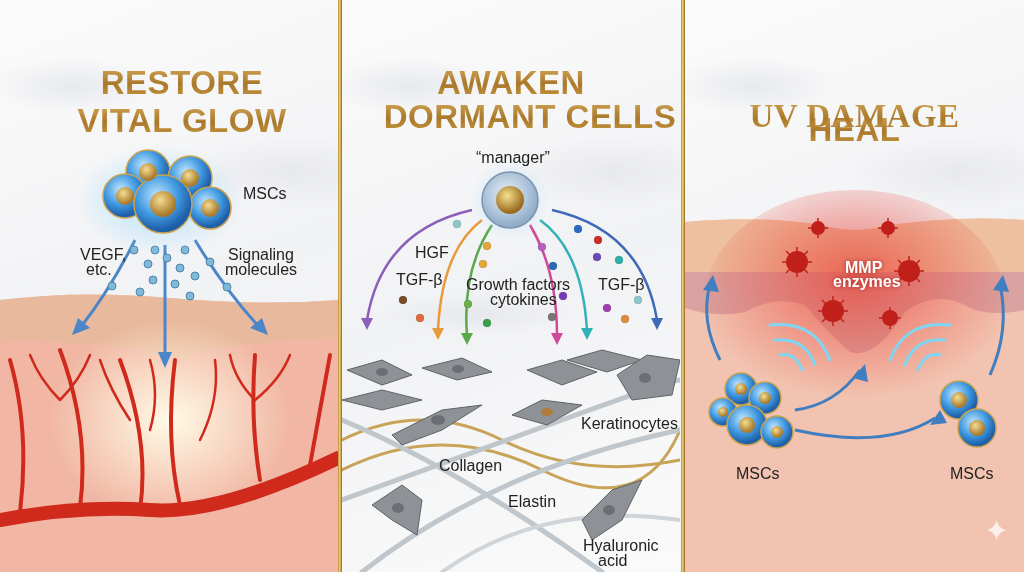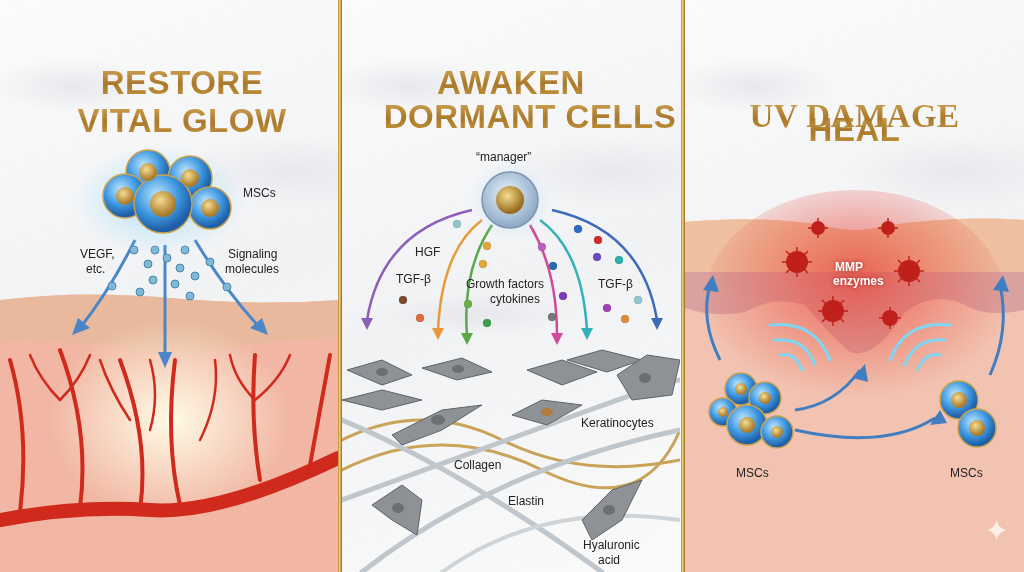--- a/index.html
+++ b/index.html
@@ -12,21 +12,21 @@
       linear-gradient(160deg,#fbfbfb 0%,#f1f2f4 50%,#fafafa 100%);}
   #p1{left:0;width:364px;}
   #p2{left:342px;width:338px;}
   #p3{left:685px;width:339px;}
   .divider{position:absolute;top:0;height:572px;width:4px;
     background:linear-gradient(90deg,#b8892e,#f1d58a 45%,#c99b3d 70%,#8a6421);}
   .title{position:absolute;left:0;right:0;text-align:center;font-weight:700;font-size:33px;line-height:37px;letter-spacing:0.5px;
     color:#b78a3a;
     background:linear-gradient(180deg,#d6ab5a 0%,#a9782a 55%,#c9993f 100%);
     -webkit-background-clip:text;background-clip:text;-webkit-text-fill-color:transparent;}
-  .lbl{position:absolute;font-size:12px;color:#222;font-weight:400;line-height:15px;text-align:right;white-space:nowrap;}
+  .lbl{position:absolute;font-size:16px;color:#222;font-weight:400;line-height:15px;text-align:right;white-space:nowrap;}
   .lbl.w{color:#fff;font-weight:700;text-shadow:0 0 4px rgba(120,0,0,0.6);}
   svg{position:absolute;left:0;top:0;}
   .sparkle{position:absolute;right:10px;bottom:26px;width:30px;height:30px;color:rgba(255,255,255,0.75);font-size:30px;line-height:30px;}
 </style>
 </head>
 <body>
 
 <div class="panel" id="p1">
   <svg width="338" height="572">
     <defs>
@@ -215,21 +215,21 @@
   </svg>
   <div class="title" style="top:64px;">AWAKEN</div>
   <div class="title" style="top:98px;margin-left:38px;">DORMANT CELLS</div>
   <div class="lbl" style="left:134px;top:150px;">“manager”</div>
   <div class="lbl" style="left:73px;top:245px;">HGF</div>
   <div class="lbl" style="left:54px;top:272px;">TGF-β</div>
   <div class="lbl" style="left:124px;top:277px;">Growth factors</div>
   <div class="lbl" style="left:148px;top:292px;">cytokines</div>
   <div class="lbl" style="left:256px;top:277px;">TGF-β</div>
   <div class="lbl" style="left:239px;top:416px;">Keratinocytes</div>
-  <div class="lbl" style="left:112px;top:458px;">Collagen</div>
+  <div class="lbl" style="left:97px;top:458px;">Collagen</div>
   <div class="lbl" style="left:166px;top:494px;">Elastin</div>
   <div class="lbl" style="left:241px;top:538px;">Hyaluronic</div>
   <div class="lbl" style="left:256px;top:553px;">acid</div>
 </div>
 
 <div class="divider" style="left:681px;"></div>
 
 <div class="panel" id="p3">
   <svg width="339" height="572">
     <defs>
@@ -305,18 +305,18 @@
         <circle cx="80" cy="398" r="6"></circle>
         <circle cx="38" cy="412" r="5"></circle>
       <circle cx="62" cy="425" r="8"></circle>
         <circle cx="92" cy="432" r="6"></circle>
       <circle cx="274" cy="400" r="8"></circle>
         <circle cx="292" cy="428" r="8"></circle>
     </g>
   </svg>
   <div class="title" style="top:67px;margin-top:44px;">HEAL</div>
   <div class="title" style="top:98px;font-family:Liberation Serif, serif;">UV DAMAGE</div>
-  <div class="lbl w" style="left:150px;top:260px;">MMP</div>
+  <div class="lbl w" style="left:160px;top:260px;">MMP</div>
   <div class="lbl w" style="left:148px;top:274px;">enzymes</div>
   <div class="lbl" style="left:51px;top:466px;">MSCs</div>
   <div class="lbl" style="left:265px;top:466px;">MSCs</div>
   <div class="sparkle">✦</div>
 </div>
 
 </body></html>

